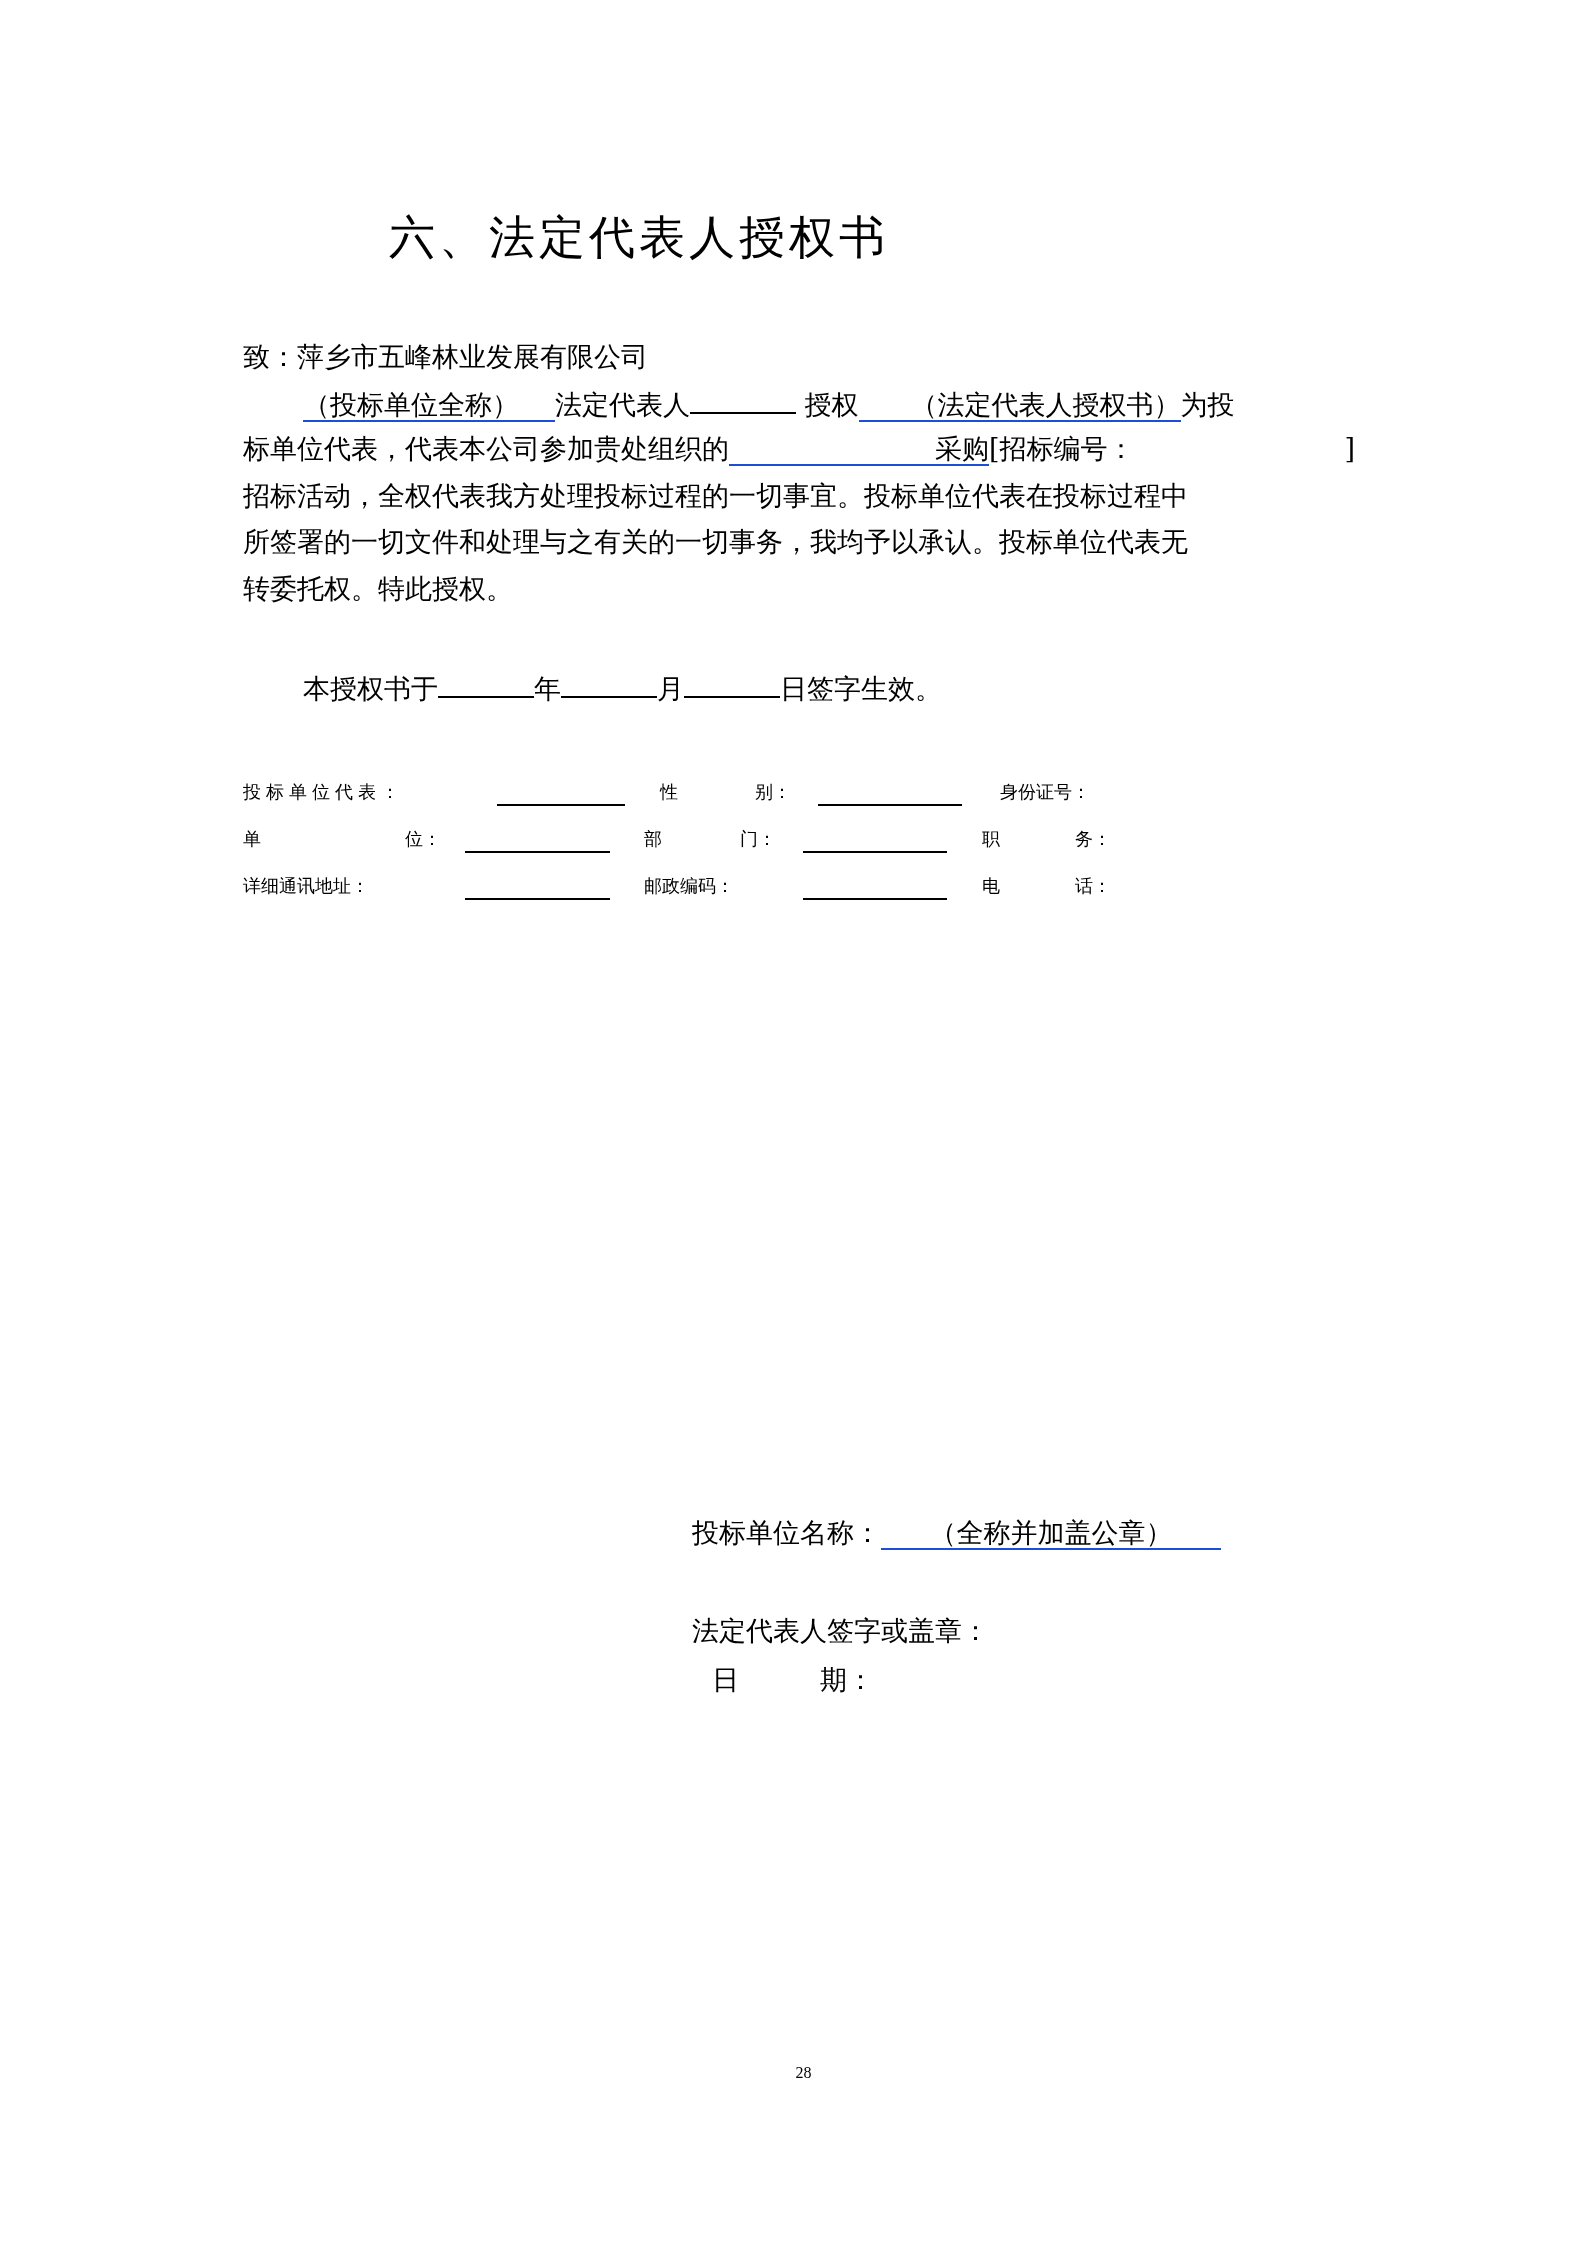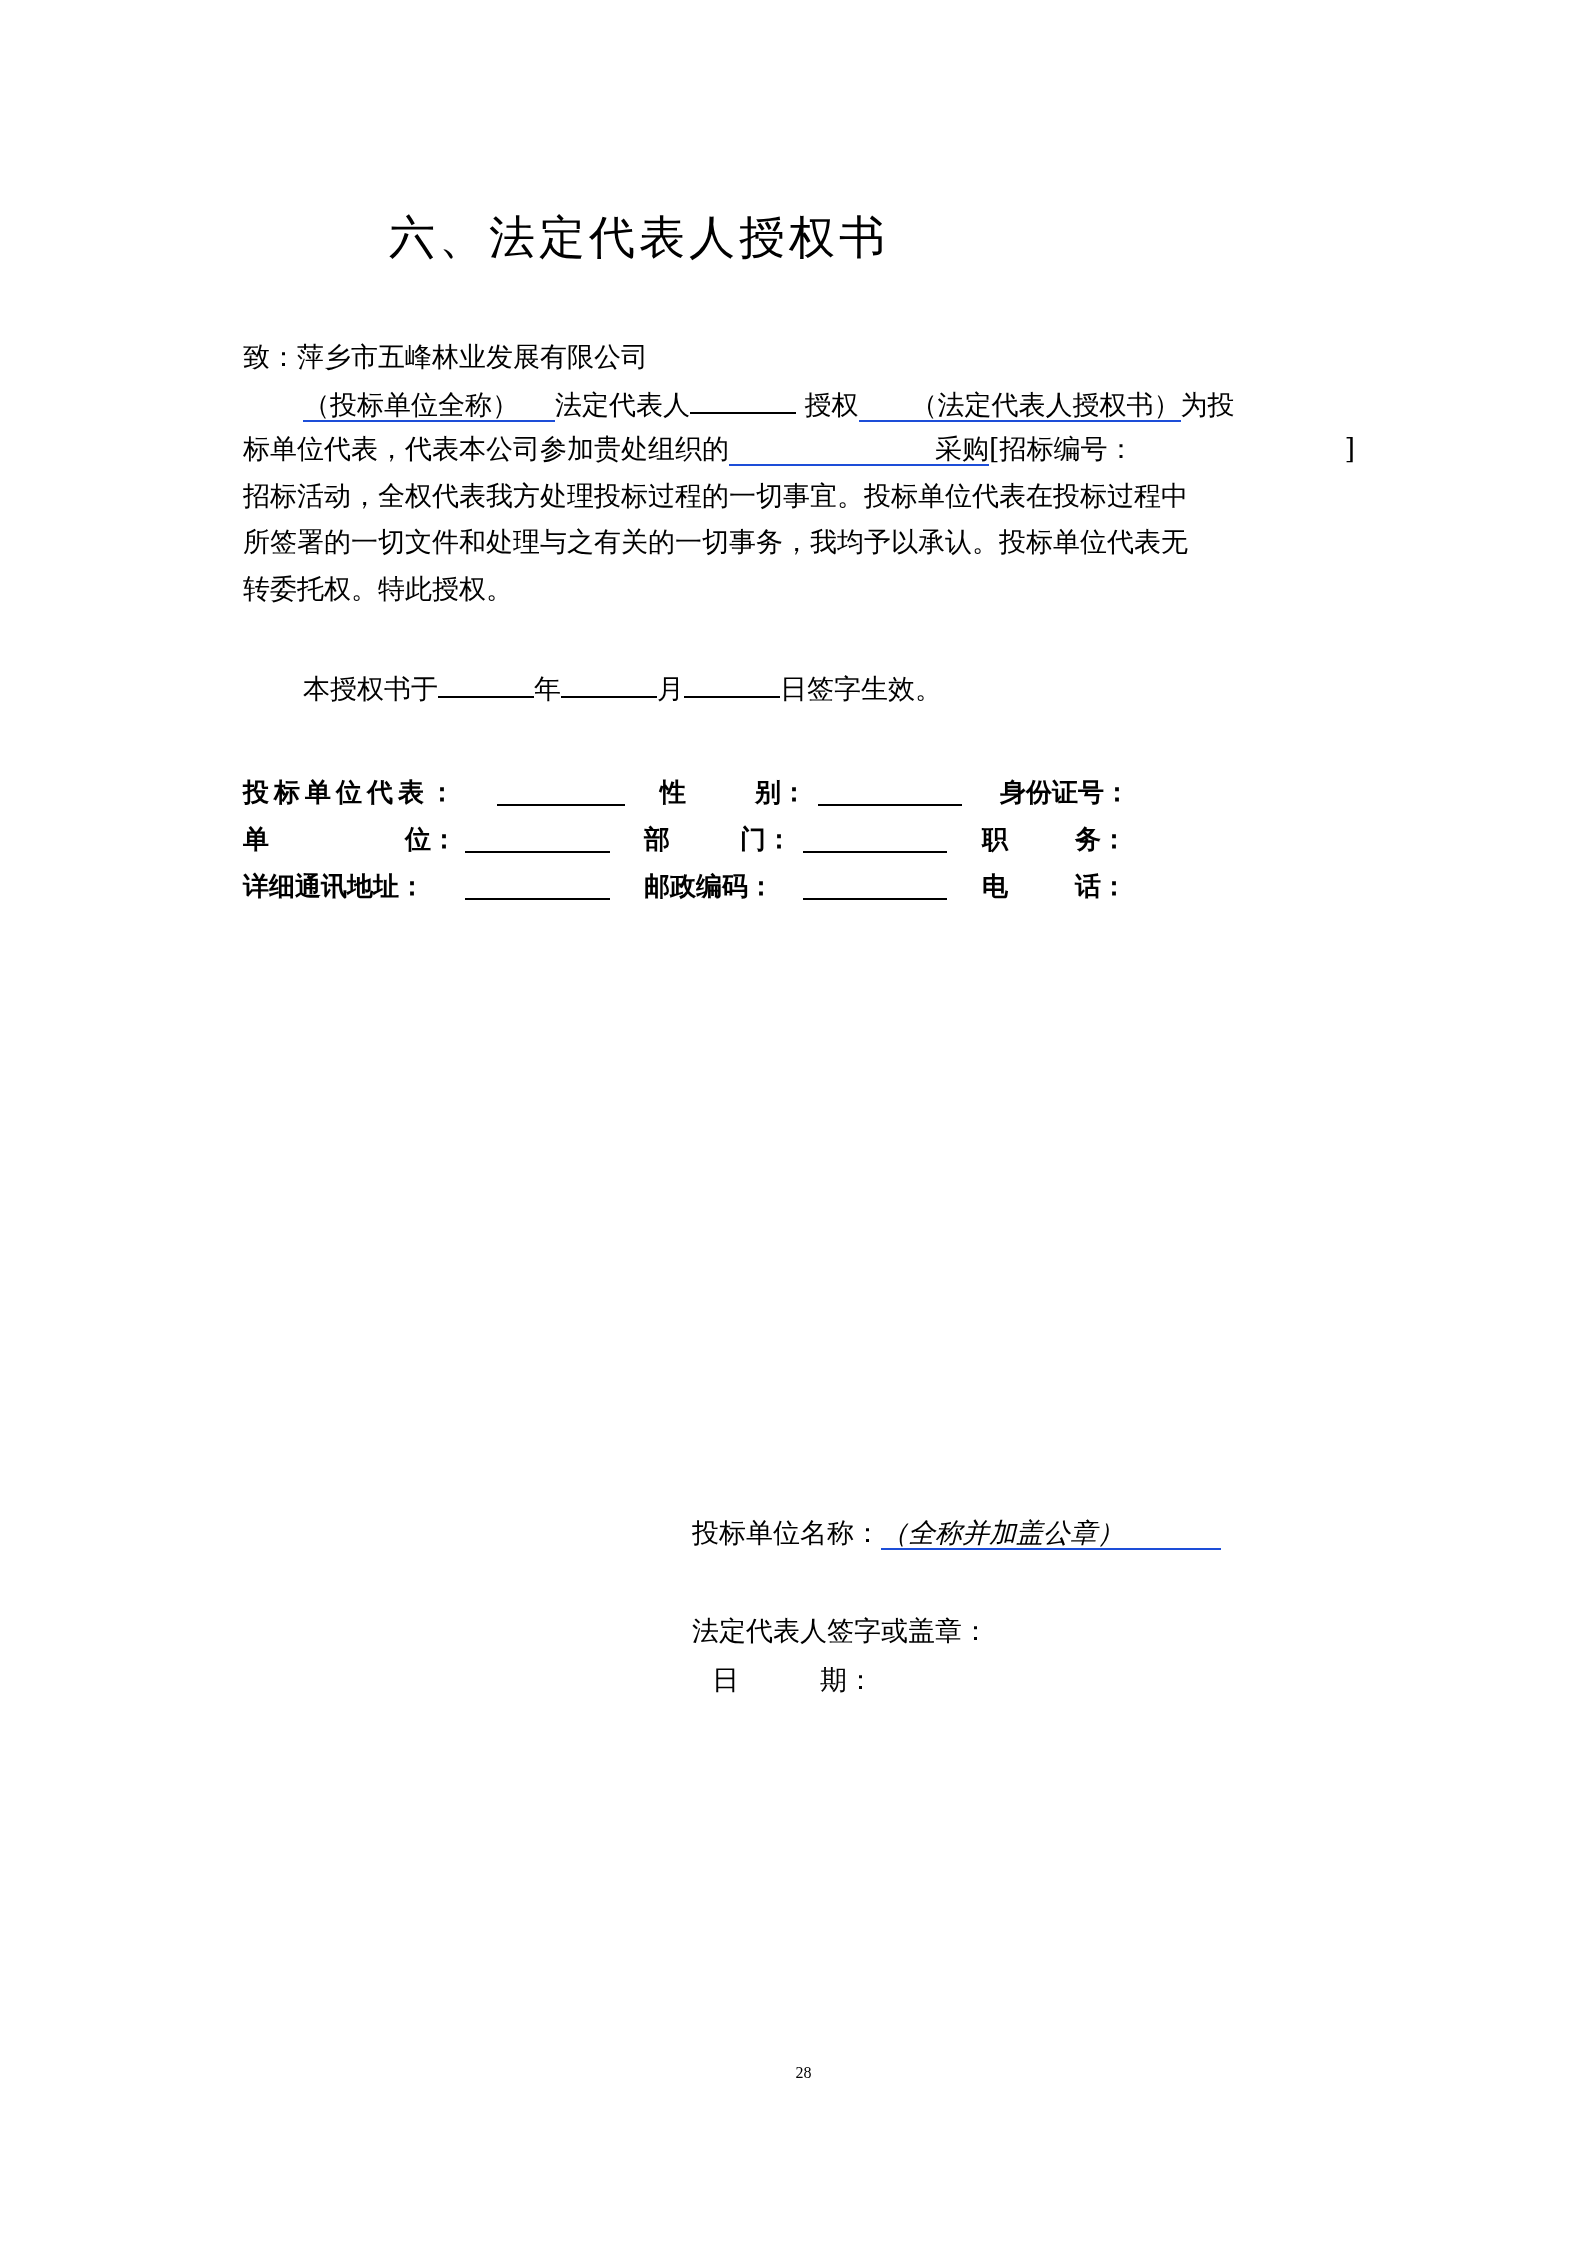--- a/index.html
+++ b/index.html
@@ -4,21 +4,21 @@
 <style>
   html, body { margin: 0; padding: 0; background: #ffffff; }
   body { width: 1587px; height: 2245px; position: relative; overflow: hidden;
          font-family: "DejaVu Serif", "Liberation Serif", serif; color: #000; }
   .abs { position: absolute; white-space: nowrap; }
   .title { left: 0; width: 1278px; top: 208px; text-align: center;
            font-size: 46px; letter-spacing: 4px; line-height: 58px; }
   .body-line { left: 243px; font-size: 27px; line-height: 34px; }
   .ul { display: inline-block; border-bottom: 2px solid #1d4ed8; line-height: 30px; vertical-align: baseline; }
   .blank { display: inline-block; border-bottom: 2px solid #000; height: 26px; vertical-align: baseline; }
-  .form { font-family: "DejaVu Sans", "Liberation Sans", sans-serif; font-weight: bold; font-size: 26px; line-height: 32px; }
+  .form { font-family: "DejaVu Sans", "Liberation Sans", sans-serif; font-weight: normal; font-size: 18px; line-height: 32px; }
   .sig { font-size: 27px; line-height: 34px; }
   .pagenum { left: 10px; width: 1587px; text-align: center; top: 2064px; font-size: 16px;
              font-family: "Liberation Serif", serif; }
 </style>
 </head>
 <body>
 
 <div class="abs title">六、法定代表人授权书</div>
 
 <div class="abs body-line" style="top:340px;">致：萍乡市五峰林业发展有限公司</div>
@@ -56,19 +56,19 @@
 <div class="abs form" style="top:823px; left:1075px;">务：</div>
 
 <div class="abs form" style="top:870px; left:243px;">详细通讯地址：</div>
 <div class="abs blank" style="top:872px; left:465px; width:145px;"></div>
 <div class="abs form" style="top:870px; left:644px;">邮政编码：</div>
 <div class="abs blank" style="top:872px; left:803px; width:144px;"></div>
 <div class="abs form" style="top:870px; left:982px;">电</div>
 <div class="abs form" style="top:870px; left:1075px;">话：</div>
 
 <div class="abs sig" style="top:1516px; left:692px;">
-  <span>投标单位名称：</span><span class="ul" style="width:340px; text-align:left;font-style:italic;">（全称并加盖公章）</span>
+  <span>投标单位名称：</span><span class="ul" style="width:340px; text-align:center;">（全称并加盖公章）</span>
 </div>
 <div class="abs sig" style="top:1614px; left:692px;text-align:right;">法定代表人签字或盖章：</div>
 <div class="abs sig" style="top:1663px; left:712px;">日</div>
 <div class="abs sig" style="top:1663px; left:820px;">期：</div>
 
 <div class="abs pagenum">28</div>
 
 </body></html>

